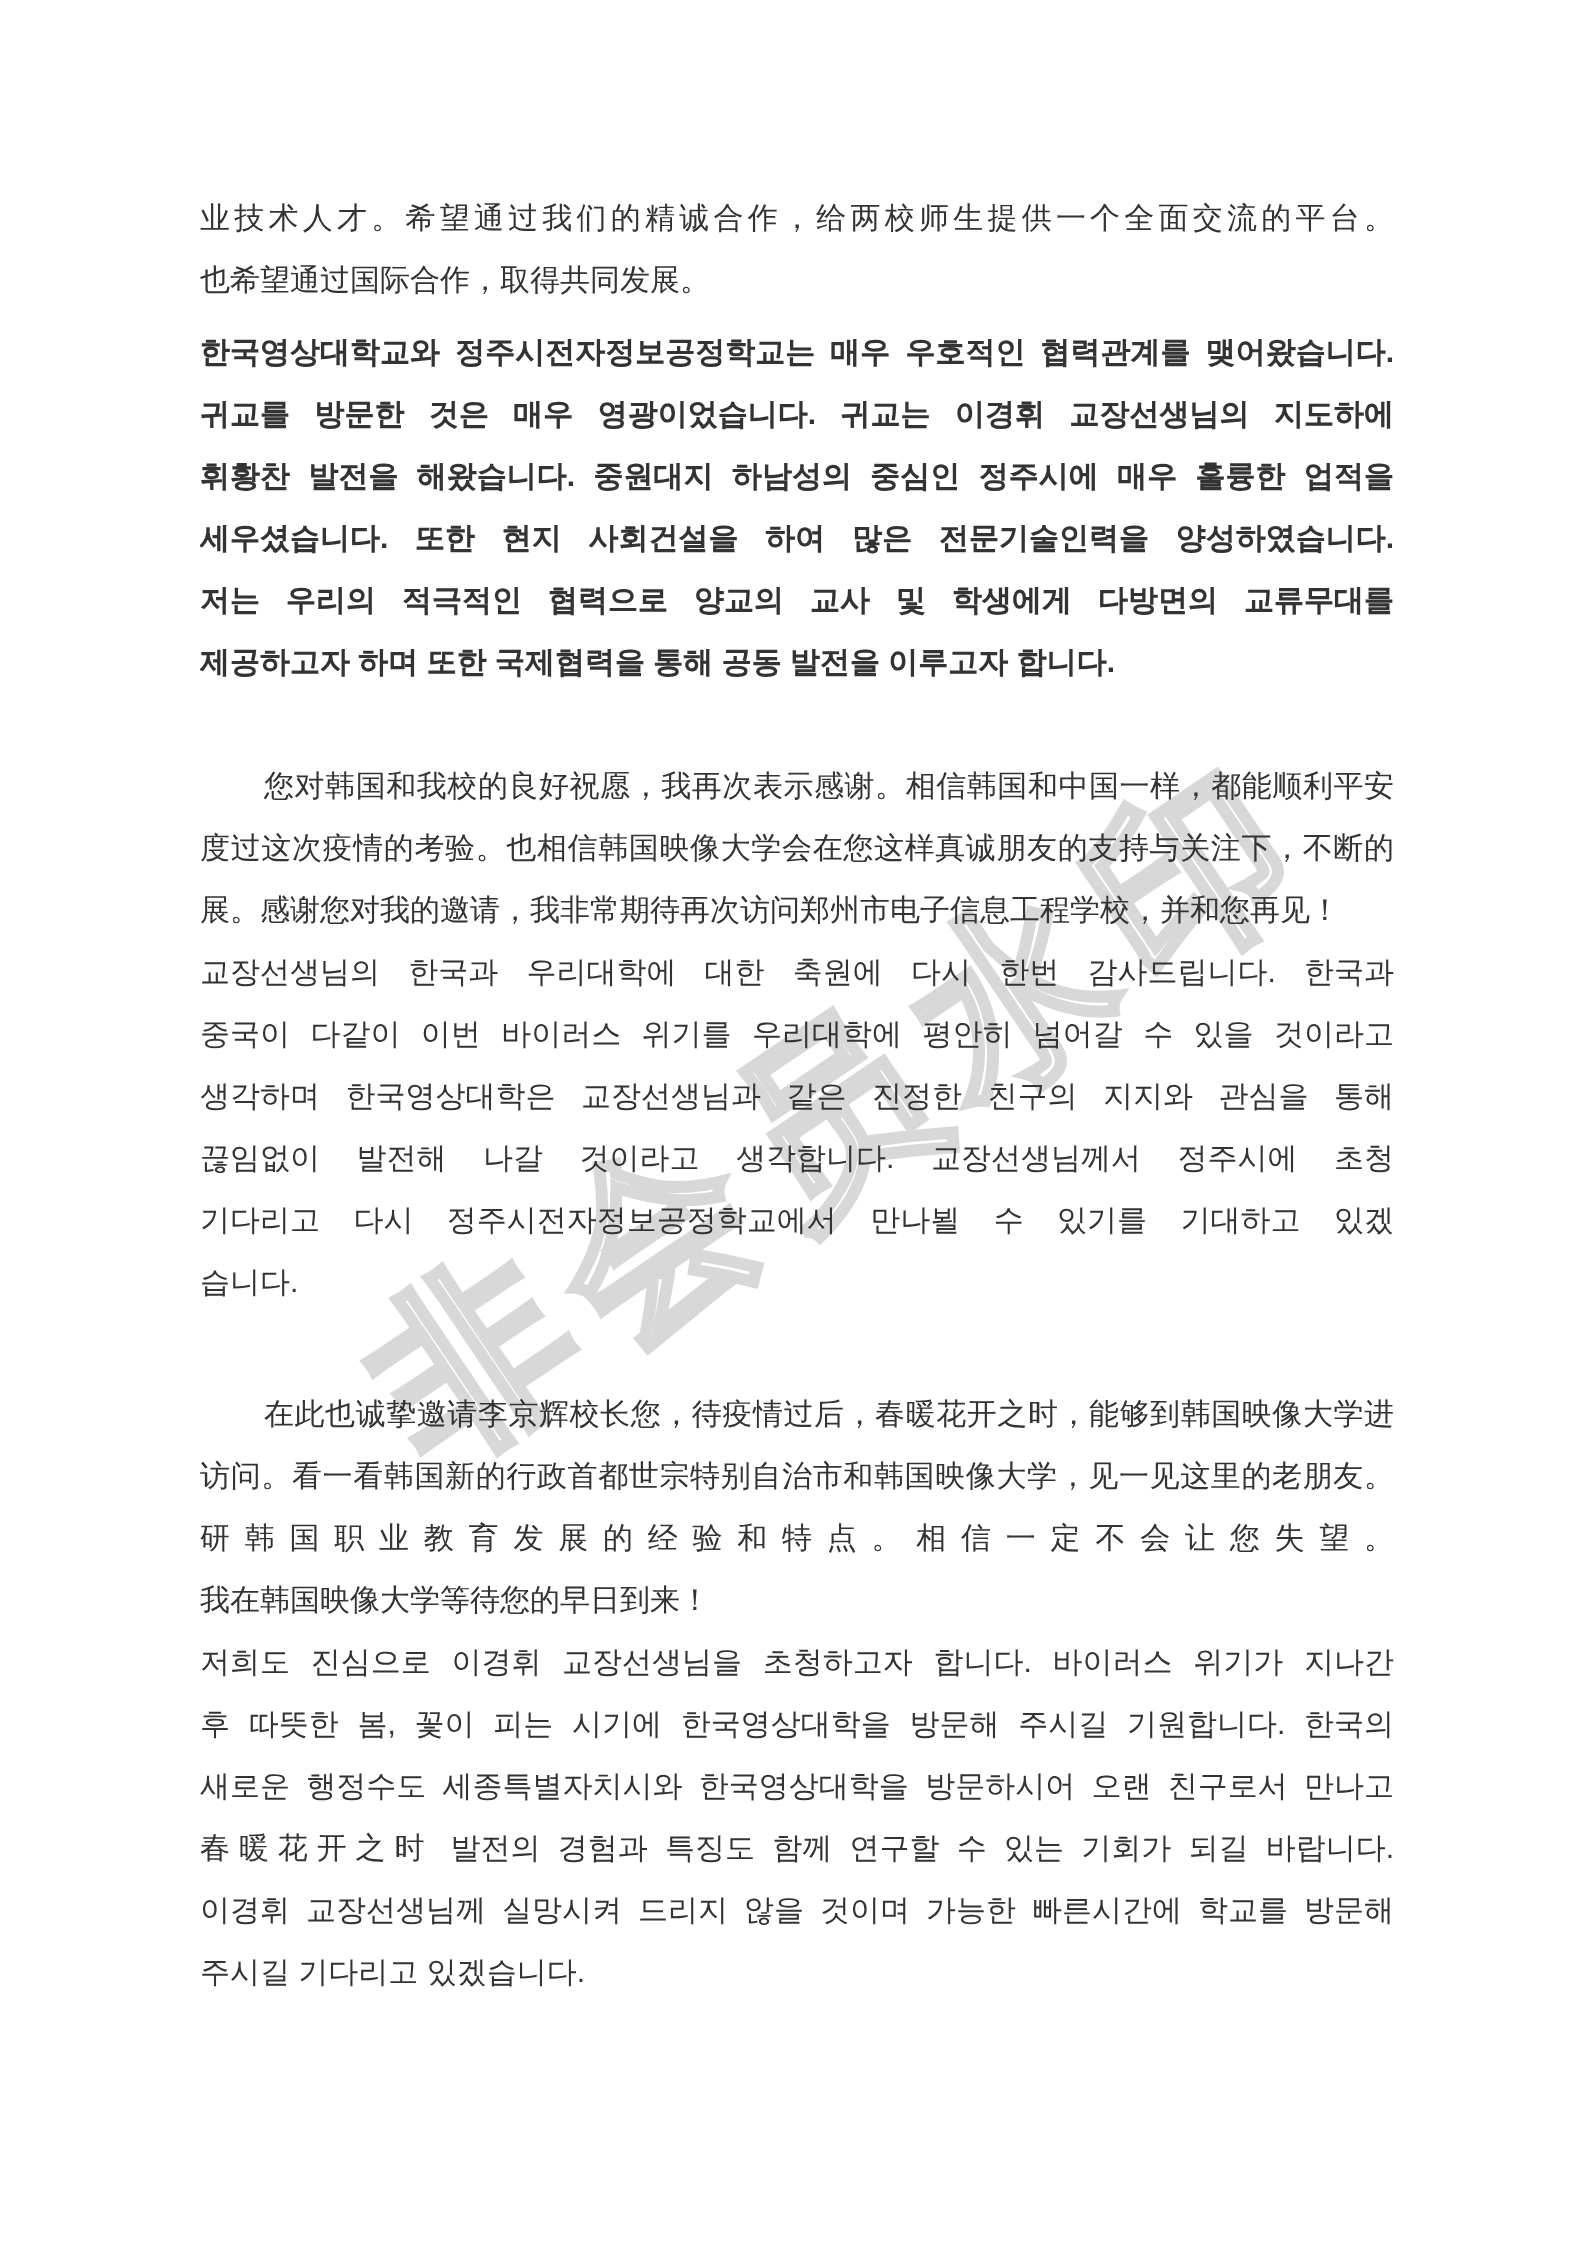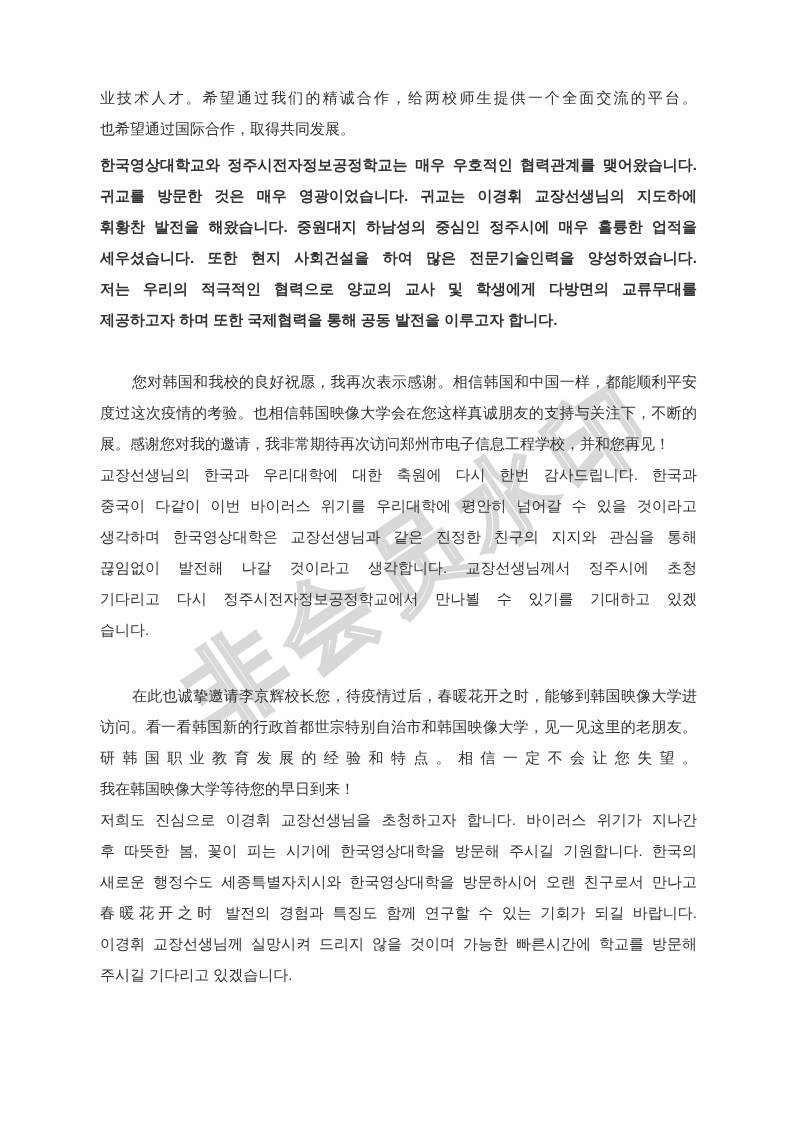--- a/index.html
+++ b/index.html
@@ -22,21 +22,21 @@
     white-space: nowrap;
     color: transparent;
     -webkit-text-stroke: 3px #d8d8d8;
     transform: rotate(-34deg);
     user-select: none;
     pointer-events: none;
   }
   .content {
     position: absolute;
     left: 100px;
-    top: 82px;
+    top: 94px;
     width: 597px;
     z-index: 1;
   }
   .para { margin: 0; padding: 0; }
   .para.mt-5  { margin-top: 5px; font-weight: bold; }
   .para.mt-31 { margin-top: 31px; }
   .para.mt-35 { margin-top: 35px; }
   .line {
     font-size: 15px;
     height: 31px;

